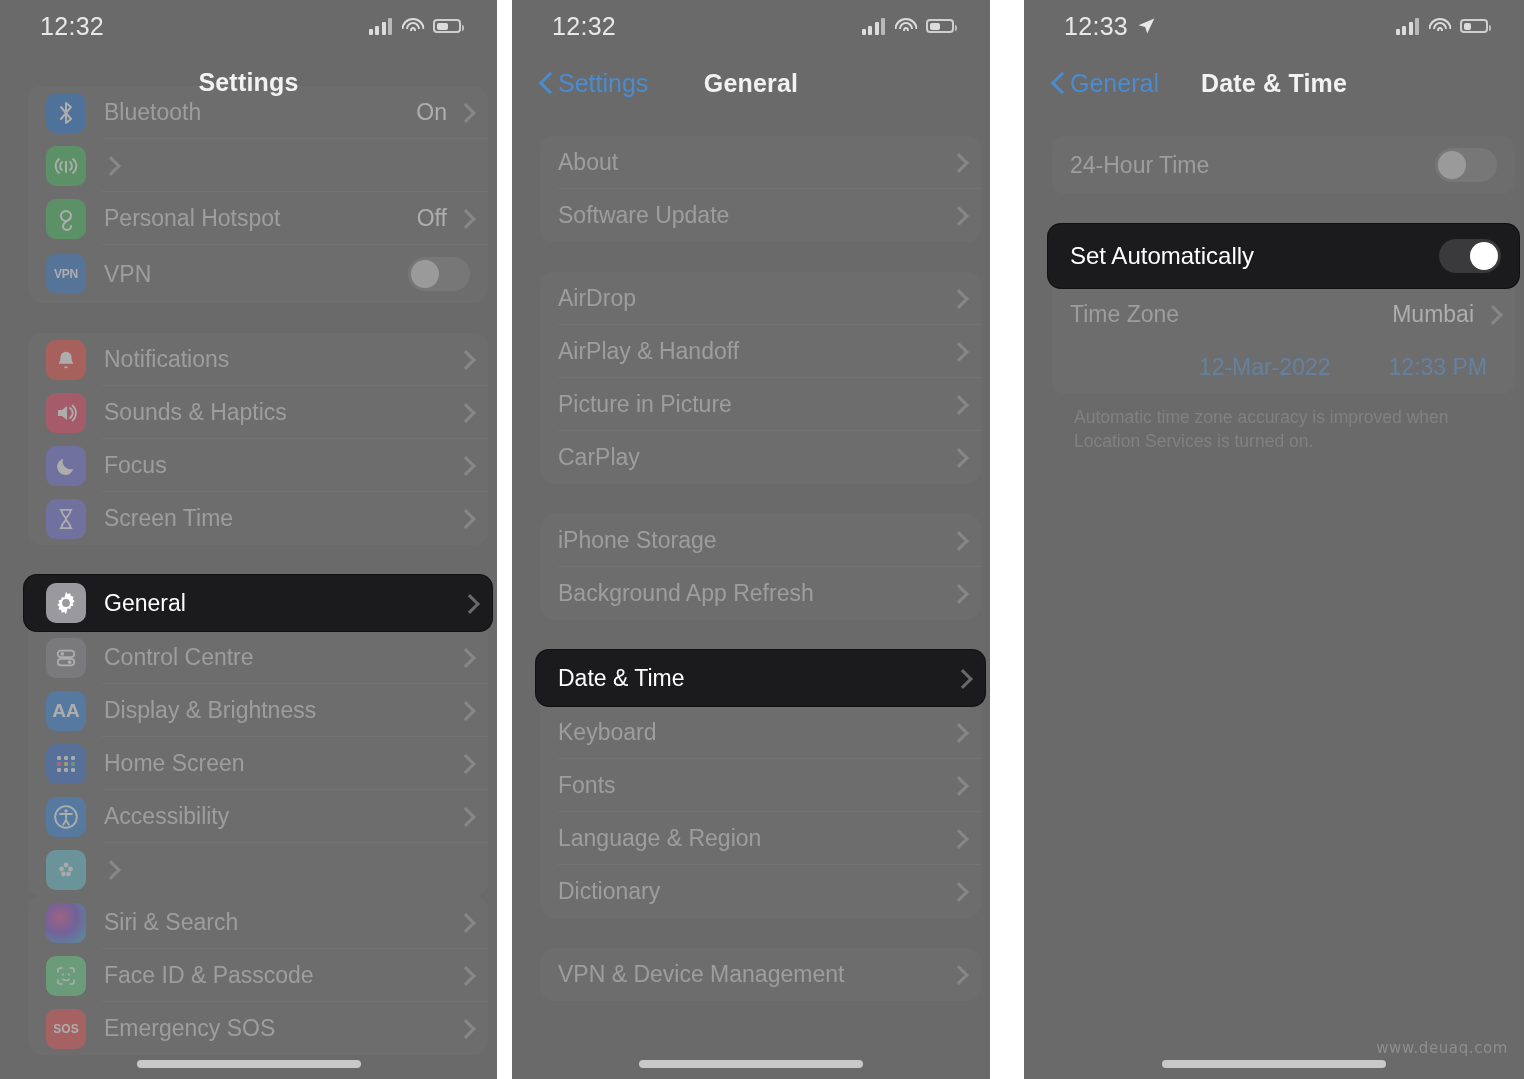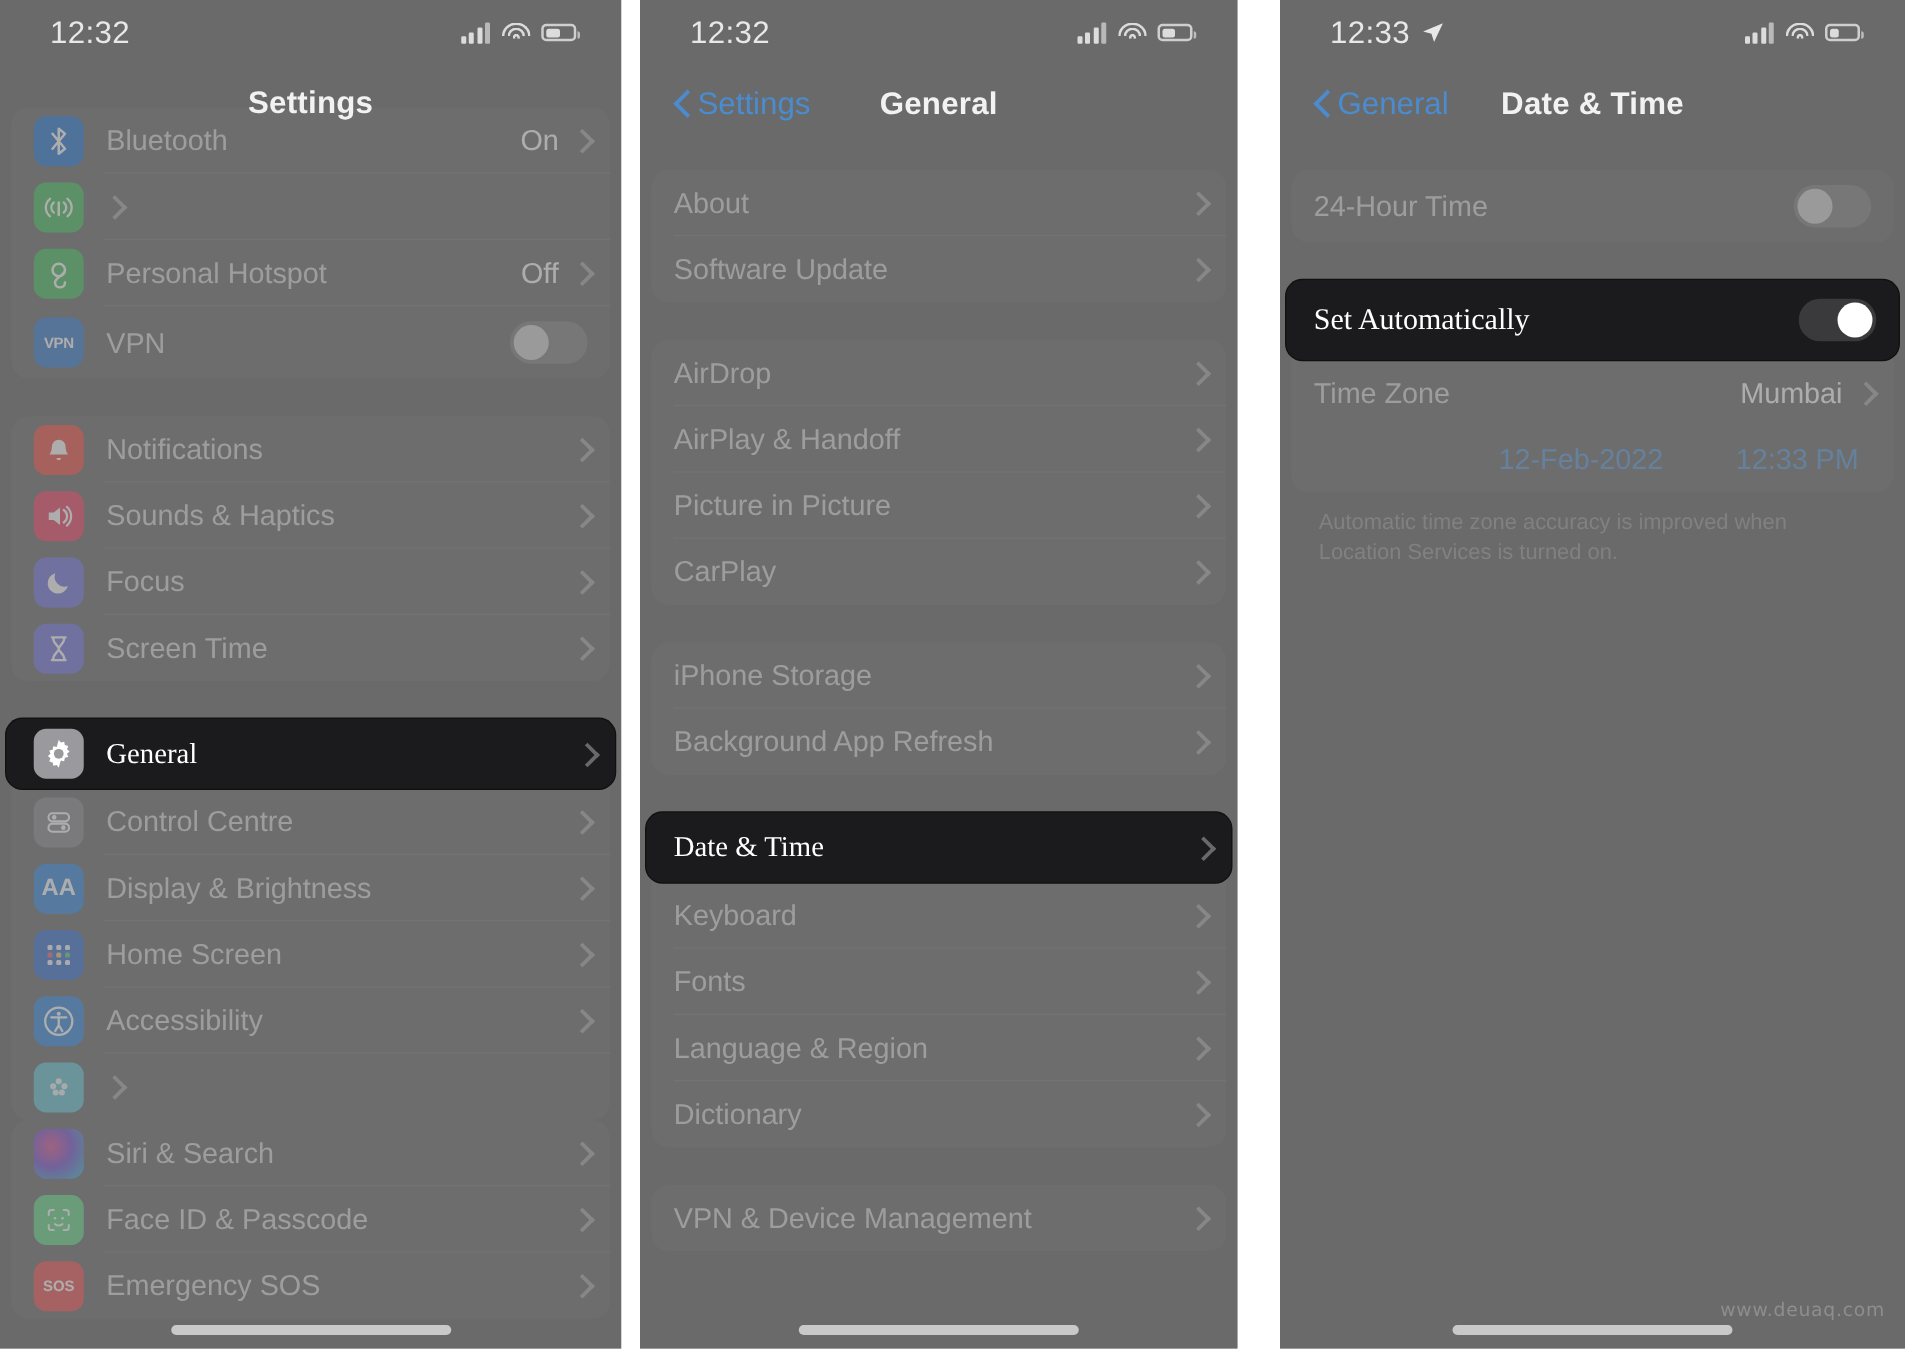--- a/index.html
+++ b/index.html
@@ -91,21 +91,21 @@
     width:13px; height:23px; position:relative; display:inline-block;
   }
   .chev-left::before {
     content:""; position:absolute; left:2px; top:3px;
     width:13px; height:13px;
     border-left:3.4px solid #4a8ccf; border-bottom:3.4px solid #4a8ccf;
     transform: rotate(45deg);
   }
 
   
-  .content { position:relative; padding: 0 9px; }
+  .content { position:relative; padding: 0 9px; margin-left: 19px; }
 
   .card {
     background: rgba(255,255,255,0.055);
     border-radius: 14px;
     overflow: visible;
     margin-bottom: 30px;
   }
 
   .row {
     position:relative;
@@ -151,21 +151,20 @@
   
   .row.highlight {
     background:#1b1b1d;
     border-radius:13px;
     z-index:20;
     color:#ffffff;
     margin: 0 -4px;
     padding-left:22px;
     height:56px;
     box-shadow: 0 0 0 1px #101011;
-    font-family: Liberation Serif, serif;
   }
   .row.highlight .row-label { color:#ffffff; font-weight:400; }
   .row.highlight .chev::before { border-color:#9a9a9a; }
   .row.highlight .toggle { background:#3a3a3c; }
   .row.highlight .toggle b { background:#ffffff; left:auto; right:3px; }
 
   
   .note {
     color:#9e9e9e; font-size:17.5px; line-height:1.35;
     padding: 12px 22px 0 22px;
@@ -614,21 +613,21 @@
           <span class="toggle">
               <b></b>
             </span>
         </div>
         <div class="row noicon">
           <span class="row-label">Time Zone</span>
           <span class="row-value">Mumbai</span>
           <span class="chev"></span>
         </div>
         <div class="date-row">
-          <span>12-Feb-2022</span>
+          <span>12-Mar-2022</span>
           <span>12:33 PM</span>
         </div>
       </div>
 
       <div class="note">Automatic time zone accuracy is improved when Location Services is turned on.</div>
     </div>
 
     <div class="home-ind"></div>
     <div class="watermark">www.deuaq.com</div>
   </div>

